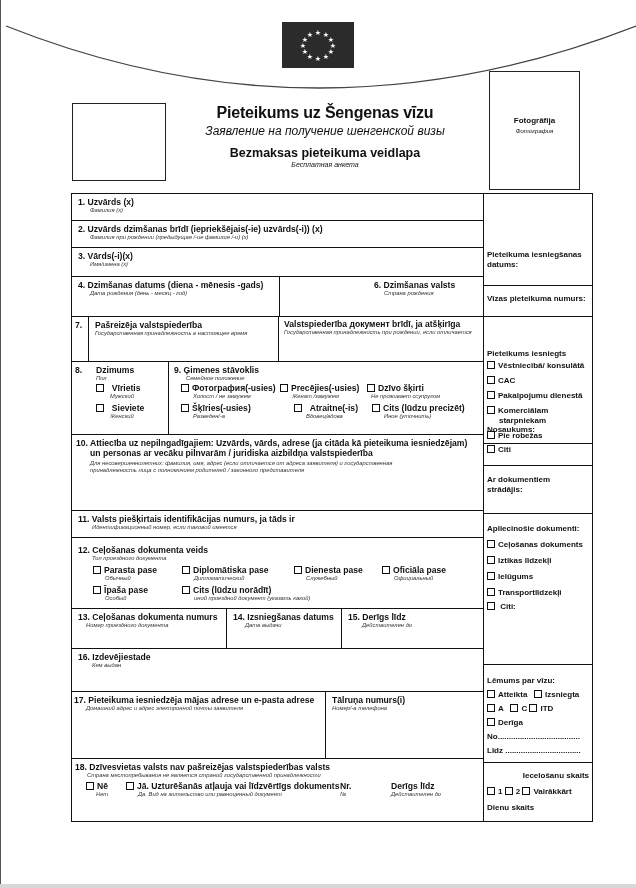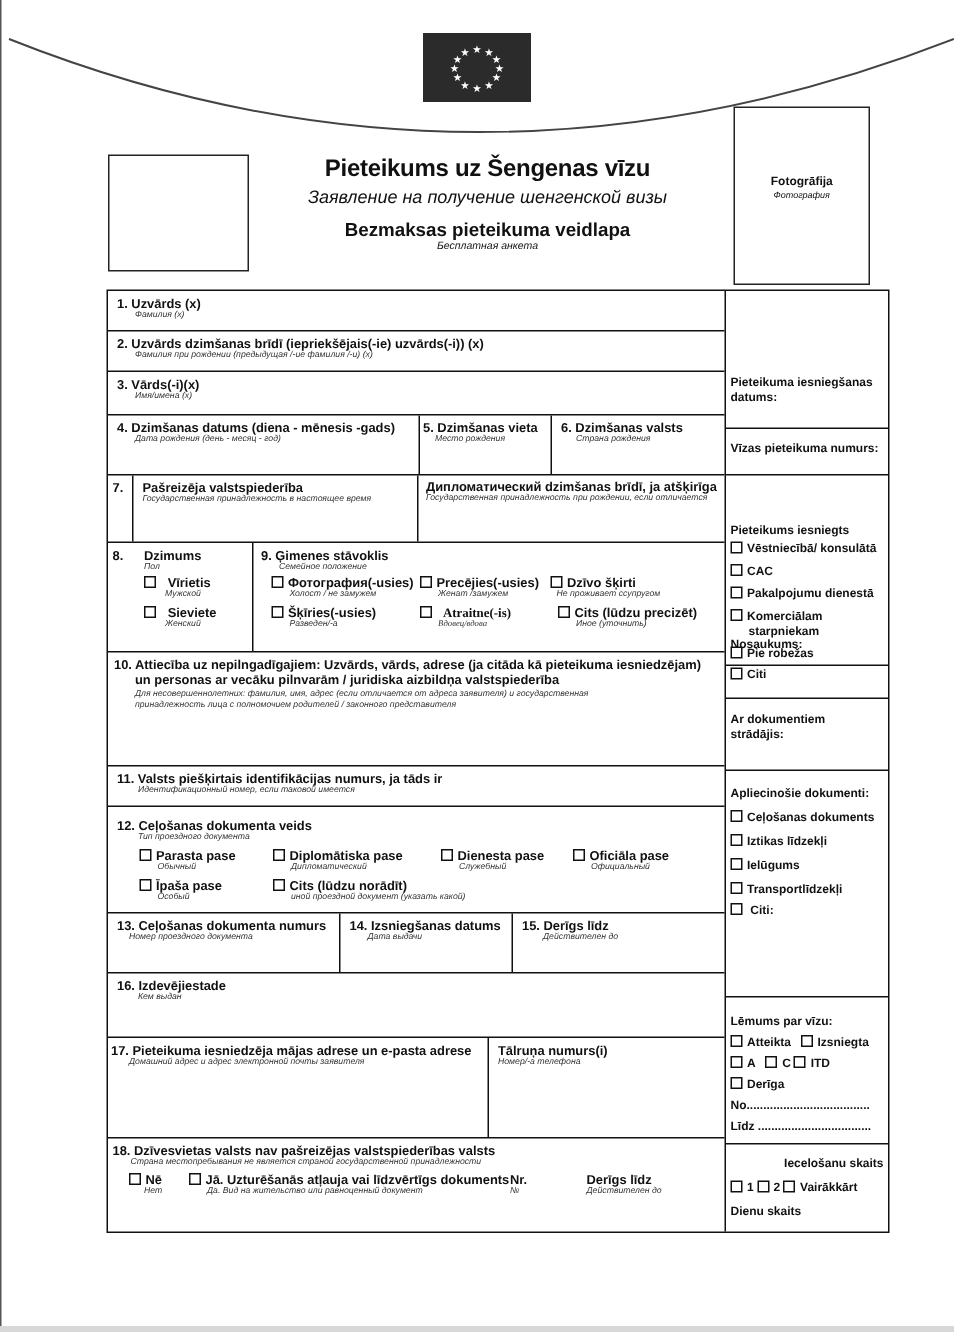--- a/index.html
+++ b/index.html
@@ -105,47 +105,41 @@
       </div>
     </div>
 
     <div class="row" style="top:83px;height:40px;">
       <div class="cell br" style="left:0;width:208px;">
         <div class="pad">
           <div class="lbl">4.  Dzimšanas datums (diena - mēnesis -gads)</div>
           <div class="sub" style="padding-left:12px;">Дата рождения (день - месяц - год)</div>
         </div>
       </div>
-      <div class="cell br" style="left:208px;width:88px;">
-        <div style="padding:3px 2px;">
-          <div class="lbl">5. Dzimšanas vieta</div>
-          <div class="sub" style="padding-left:8px;">Место рождения</div>
-        </div>
-      </div>
       <div class="cell" style="left:296px;width:116px;">
         <div class="pad">
           <div class="lbl">6. Dzimšanas valsts</div>
           <div class="sub" style="padding-left:10px;">Страна рождения</div>
         </div>
       </div>
     </div>
 
     <div class="row" style="top:123px;height:45px;">
       <div class="cell br" style="left:0;width:17px;">
         <div class="lbl" style="padding:3px 3px;">7.</div>
       </div>
       <div class="cell br" style="left:17px;width:190px;">
         <div class="pad">
           <div class="lbl">Pašreizēja valstspiederība</div>
           <div class="sub">Государственная принадлежность в настоящее время</div>
         </div>
       </div>
       <div class="cell" style="left:207px;width:205px;">
         <div style="padding:2px 5px;">
-          <div class="lbl">Дипломатический dzimšanas brīdī, ja atšķirīga</div>
+          <div class="lbl">Valstspiederība документ brīdī, ja atšķirīga</div>
           <div class="sub">Государственная принадлежность при рождении, если отличается</div>
         </div>
       </div>
     </div>
 
     <div class="row" style="top:168px;height:73px;">
       <div class="cell br" style="left:0;width:97px;">
         <div class="lbl" style="position:absolute;left:3px;top:3px;">8.</div>
         <div style="position:absolute;left:24px;top:3px;">
           <div class="lbl">Dzimums</div>
@@ -174,21 +168,21 @@
           <div class="sub">Женат /замужем</div>
         </div>
         <div class="opt" style="left:198px;top:21px;">
           <div class="lbl"><span class="cb"></span><span>Dzīvo šķirti</span></div>
           <div class="sub" style="padding-left:4px;">Не проживает ссупругом</div>
         </div>
         <div class="opt" style="left:12px;top:41px;">
           <div class="lbl"><span class="cb"></span><span>Šķīries(-usies)</span></div>
           <div class="sub">Разведен/-а</div>
         </div>
-        <div class="opt" style="left:111px;top:41px;font-family:Liberation Serif, serif;">
+        <div class="opt" style="left:125px;top:41px;">
           <div class="lbl"><span class="cb"></span>&nbsp;&nbsp;<span>Atraitne(-is)</span></div>
           <div class="sub">Вдовец/вдова</div>
         </div>
         <div class="opt" style="left:203px;top:41px;">
           <div class="lbl"><span class="cb"></span><span>Cits (lūdzu precizēt)</span></div>
           <div class="sub" style="padding-left:12px;">Иное (уточнить)</div>
         </div>
       </div>
     </div>
 

